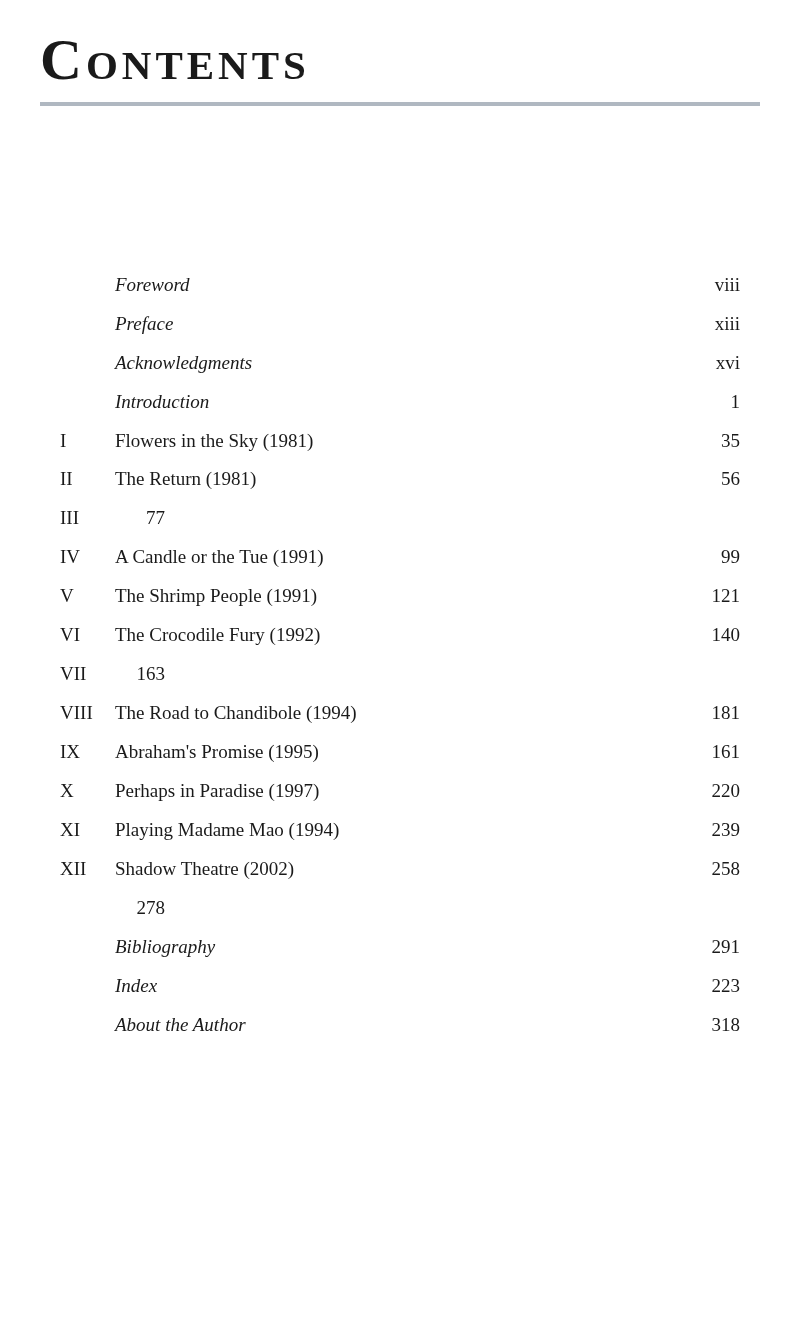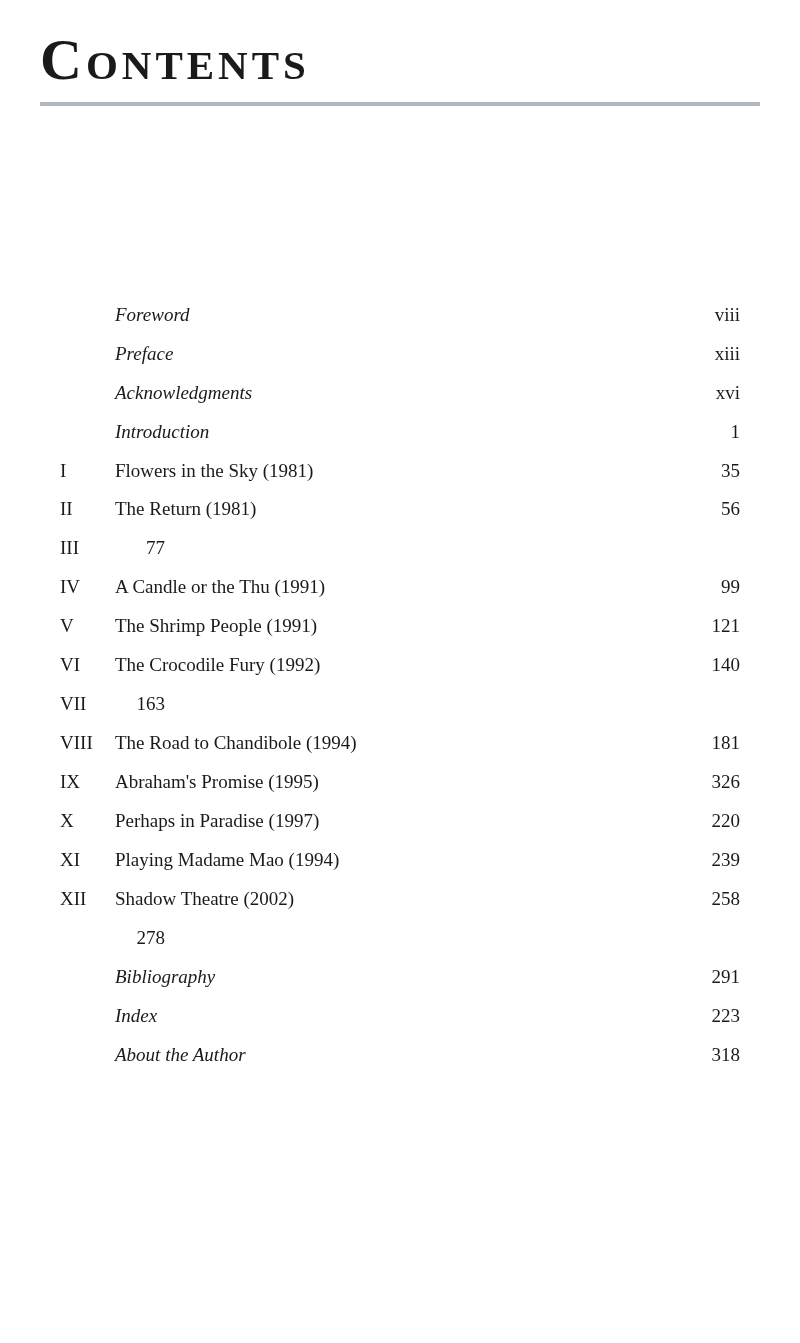--- a/index.html
+++ b/index.html
@@ -38,21 +38,20 @@
     }
 
     .divider {
       height: 4px;
       background: #b0b8c1;
       margin: 10px 40px 0 40px;
     }
 
     .contents-body {
       padding: 160px 60px 40px 60px;
-      margin-top: 30px;
     }
 
     .toc-entry {
       display: flex;
       align-items: baseline;
       margin-bottom: 0px;
       line-height: 2.05;
     }
 
     .toc-number {
@@ -124,21 +123,21 @@
         <span class="toc-number">II</span>
         <span class="toc-title">The Return (1981)</span>
         <span class="toc-page">56</span>
       </div>
       <div class="toc-entry">
         <span class="toc-number">III</span>
         <span class="toc-page">77</span>
       </div>
       <div class="toc-entry">
         <span class="toc-number">IV</span>
-        <span class="toc-title">A Candle or the Thu (1991)</span>
+        <span class="toc-title">A Candle or the Tue (1991)</span>
         <span class="toc-page">99</span>
       </div>
       <div class="toc-entry">
         <span class="toc-number">V</span>
         <span class="toc-title">The Shrimp People (1991)</span>
         <span class="toc-page">121</span>
       </div>
       <div class="toc-entry">
         <span class="toc-number">VI</span>
         <span class="toc-title">The Crocodile Fury (1992)</span>
@@ -149,21 +148,21 @@
         <span class="toc-page">163</span>
       </div>
       <div class="toc-entry">
         <span class="toc-number">VIII</span>
         <span class="toc-title">The Road to Chandibole (1994)</span>
         <span class="toc-page">181</span>
       </div>
       <div class="toc-entry">
         <span class="toc-number">IX</span>
         <span class="toc-title">Abraham's Promise (1995)</span>
-        <span class="toc-page">326</span>
+        <span class="toc-page">161</span>
       </div>
       <div class="toc-entry">
         <span class="toc-number">X</span>
         <span class="toc-title">Perhaps in Paradise (1997)</span>
         <span class="toc-page">220</span>
       </div>
       <div class="toc-entry">
         <span class="toc-number">XI</span>
         <span class="toc-title">Playing Madame Mao (1994)</span>
         <span class="toc-page">239</span>

